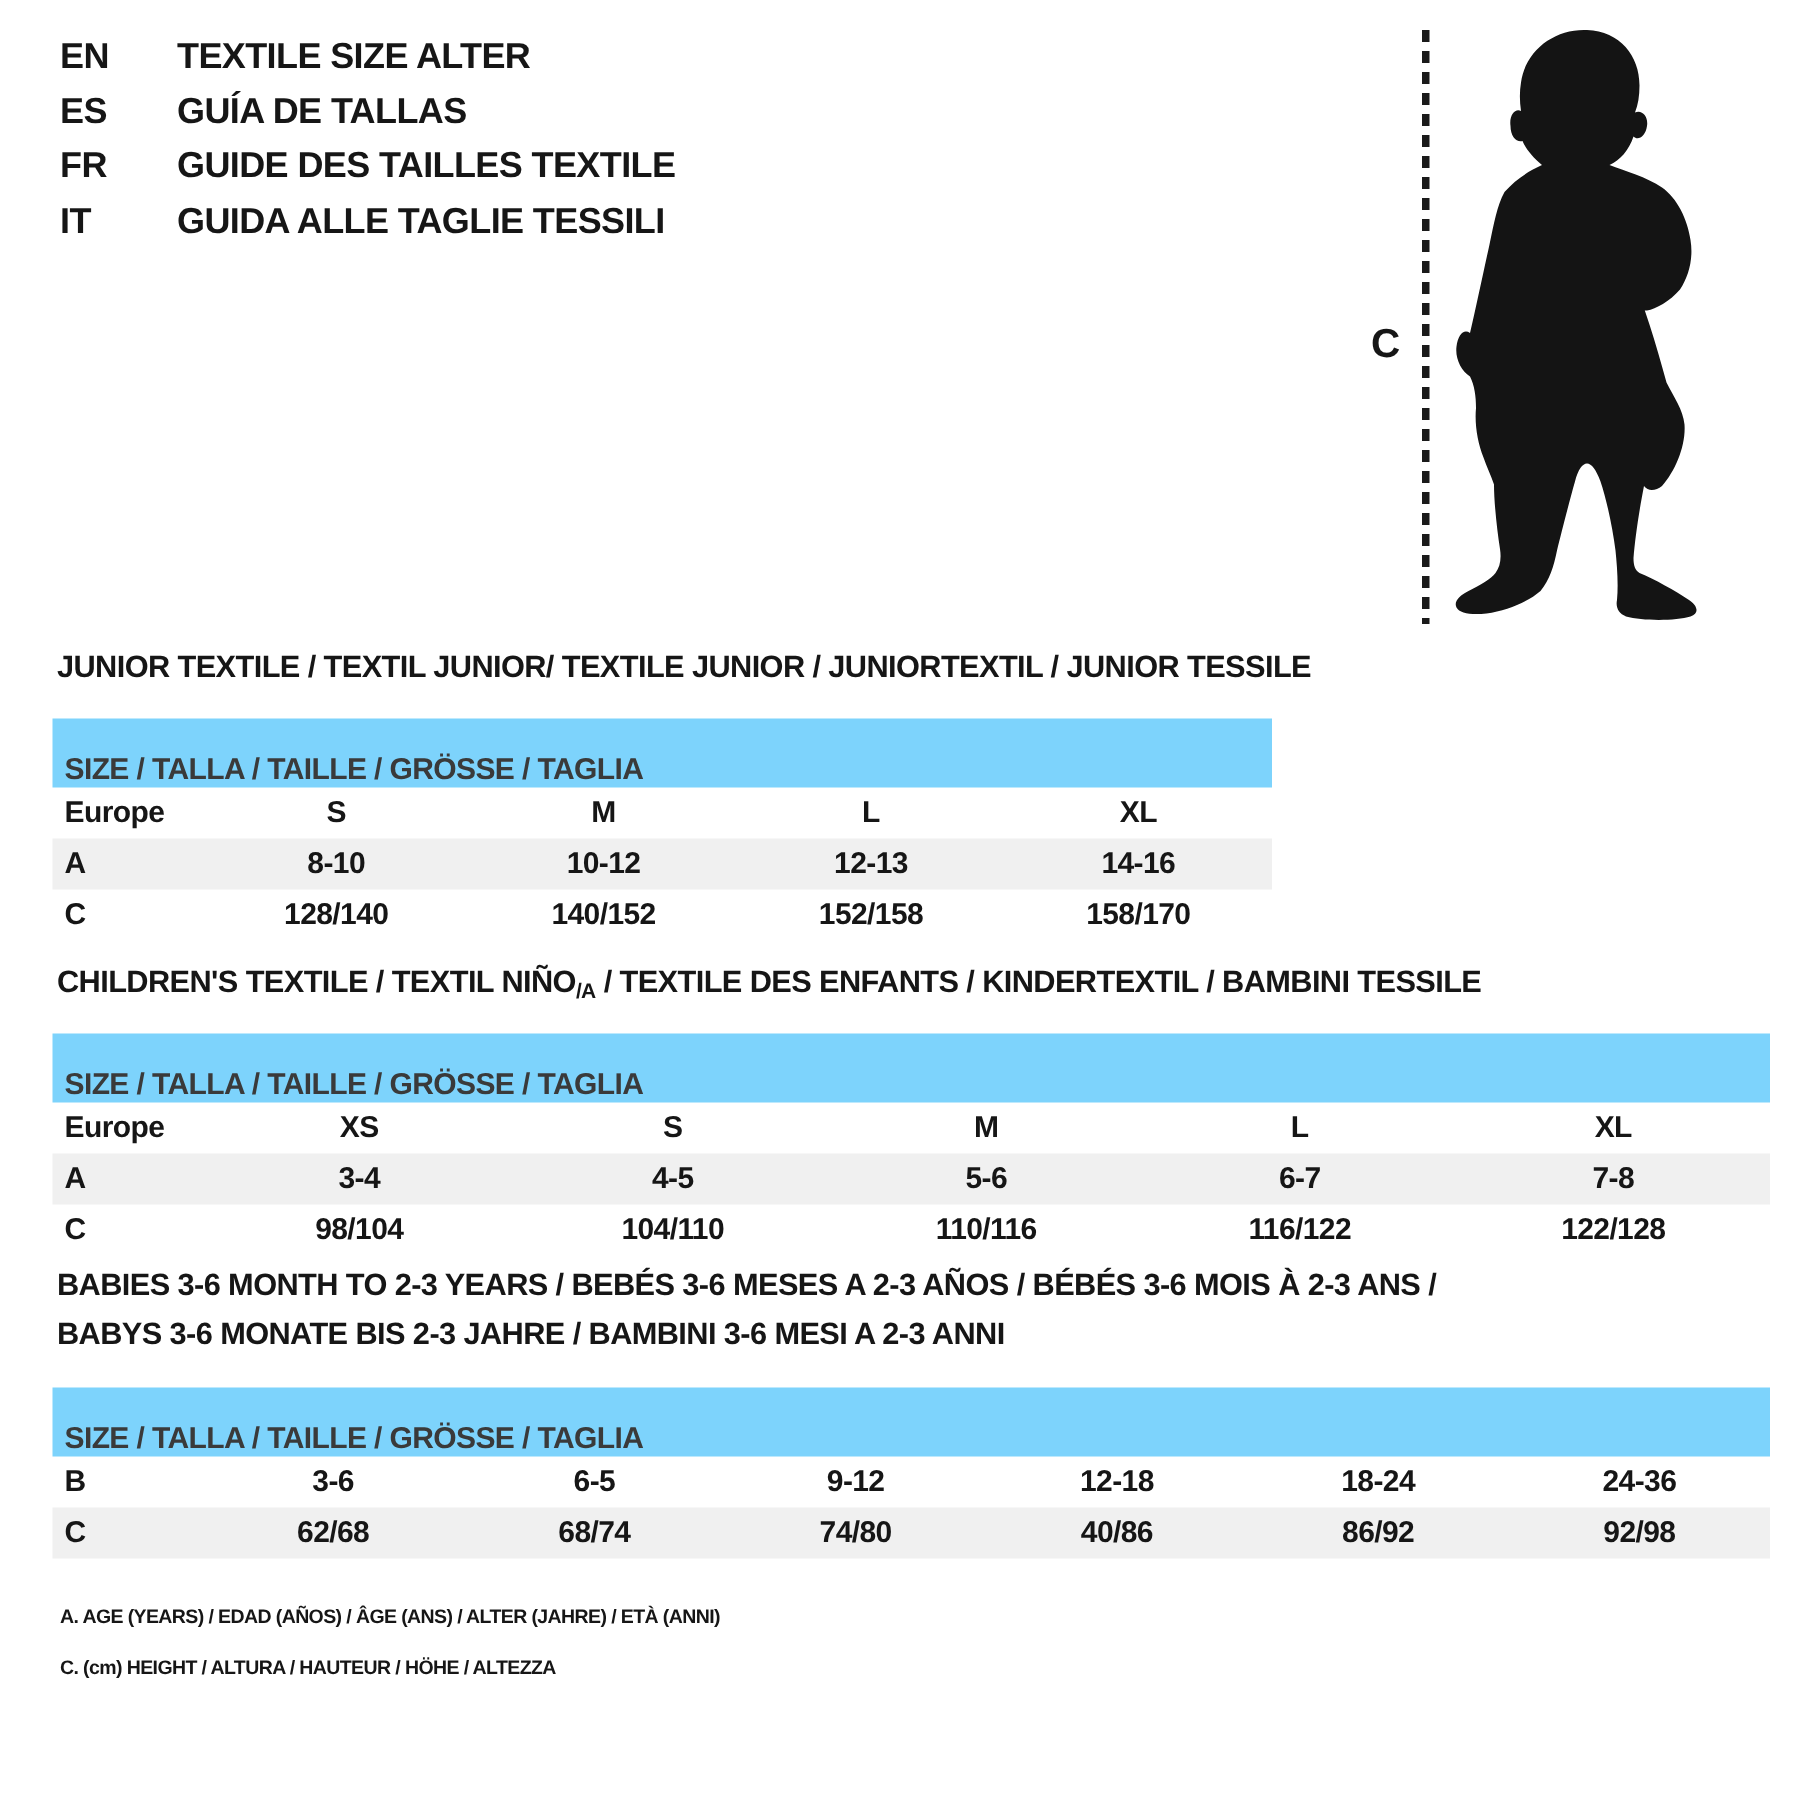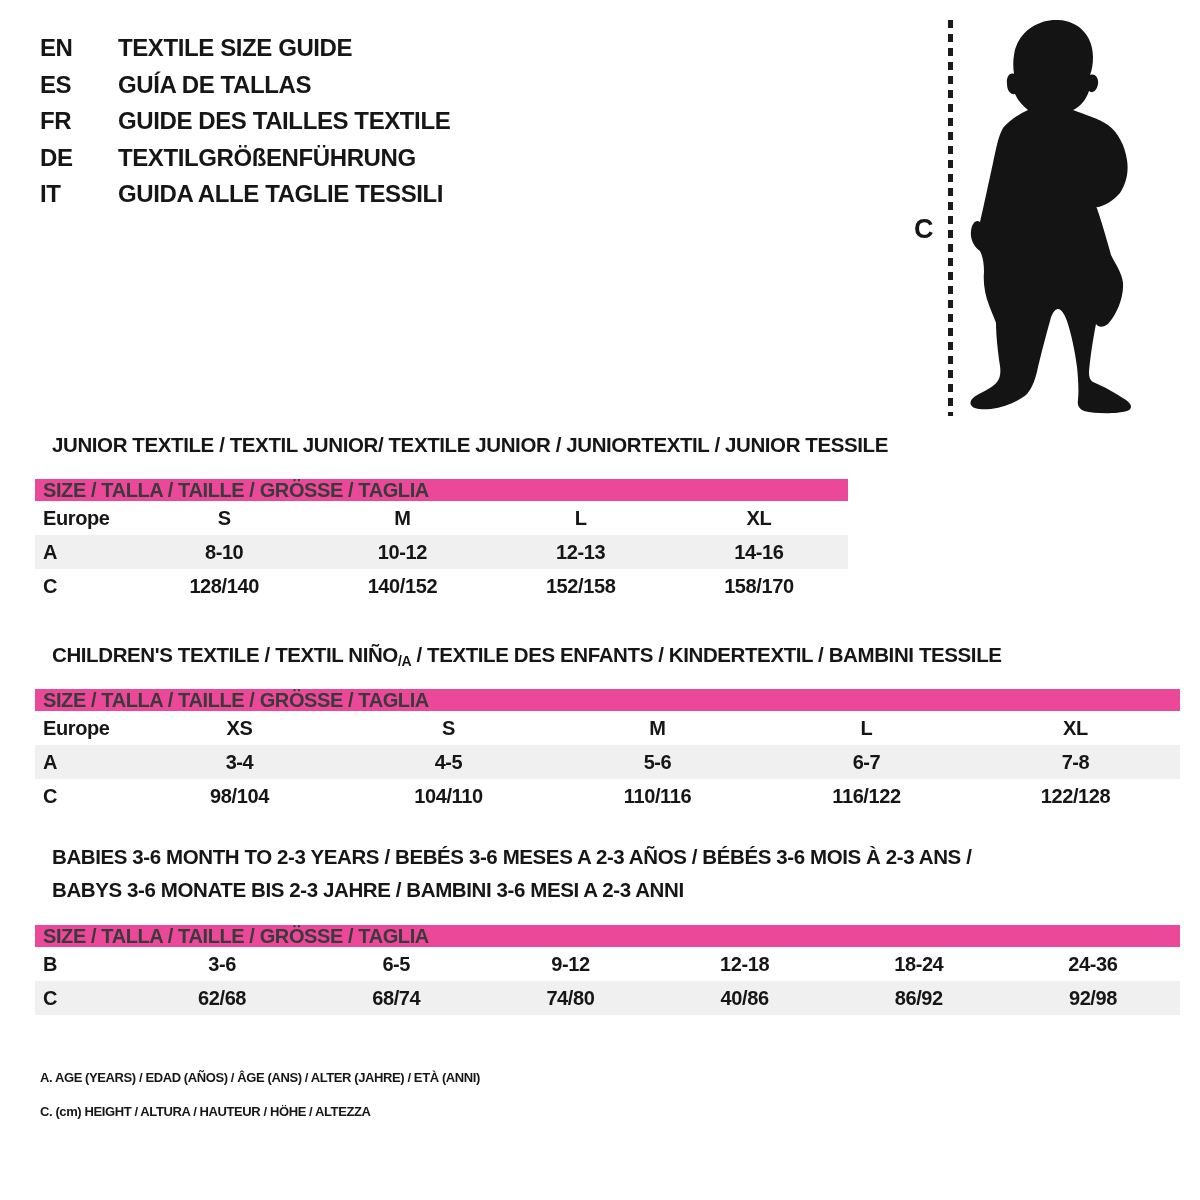--- a/index.html
+++ b/index.html
@@ -3,66 +3,62 @@
 <meta charset="utf-8">
 <style>
   html,body{margin:0;padding:0;}
   body{
     width:1200px;height:1200px;position:relative;background:#ffffff;
     font-family:"Liberation Sans","DejaVu Sans",sans-serif;
     color:#161616;font-weight:700;letter-spacing:-0.4px;
     -webkit-font-smoothing:antialiased;
   }
   
-  .lang-block{position:absolute;top:30px;left:40px;}
+  .lang-block{position:absolute;top:20px;left:40px;}
   .lang-row{display:flex;height:36.5px;align-items:center;font-size:24px;}
   .lang-code{width:78px;}
   
   .dash-line{
     position:absolute;left:948px;top:20px;width:5px;height:396px;
     background:repeating-linear-gradient(to bottom,#1a1a1a 0 8px,transparent 8px 14px);
   }
   .fig-c{position:absolute;left:914px;top:214px;font-size:27px;}
   .toddler{position:absolute;left:965px;top:16px;width:175px;height:402px;}
   
-  .sec-title{position:absolute;left:52px;font-size:20.5px;white-space:nowrap;}
+  .sec-title{position:absolute;left:38px;font-size:20.5px;white-space:nowrap;}
   .subA{font-size:14px;vertical-align:-4px;}
   
   .size-table{position:absolute;font-size:20px;}
   .bar{
-    height:22px;background:#ec4899;color:#3a3a3a;
-    display:flex;align-items:flex-start;padding-left:8px;box-sizing:border-box;
+    height:46px;background:#7dd3fc;color:#3a3a3a;
+    display:flex;align-items:flex-end;padding-left:8px;box-sizing:border-box;
   }
   .trow{display:flex;height:34px;align-items:center;}
   .trow.stripe{background:#f0f0f0;}
   .lab{width:100px;padding-left:8px;box-sizing:border-box;flex:0 0 auto;}
   .cell{flex:1 1 0;text-align:center;}
   
   .legend{position:absolute;left:40px;top:1070px;font-size:13px;}
   .legend div{height:34px;}
 </style>
 </head>
 <body>
 
 <div class="lang-block">
   <div class="lang-row">
     <span class="lang-code">EN</span>
-    <span>TEXTILE SIZE GUIDE</span>
+    <span>TEXTILE SIZE ALTER</span>
   </div>
   <div class="lang-row">
     <span class="lang-code">ES</span>
     <span>GUÍA DE TALLAS</span>
   </div>
   <div class="lang-row">
     <span class="lang-code">FR</span>
     <span>GUIDE DES TAILLES TEXTILE</span>
-  </div>
-  <div class="lang-row">
-    <span class="lang-code">DE</span>
-    <span>TEXTILGRÖßENFÜHRUNG</span>
   </div>
   <div class="lang-row">
     <span class="lang-code">IT</span>
     <span>GUIDA ALLE TAGLIE TESSILI</span>
   </div>
 </div>
 
 <div class="dash-line"></div>
 <div class="fig-c">C</div>
 <svg class="toddler" viewBox="0 0 175 400" xmlns="http://www.w3.org/2000/svg">

